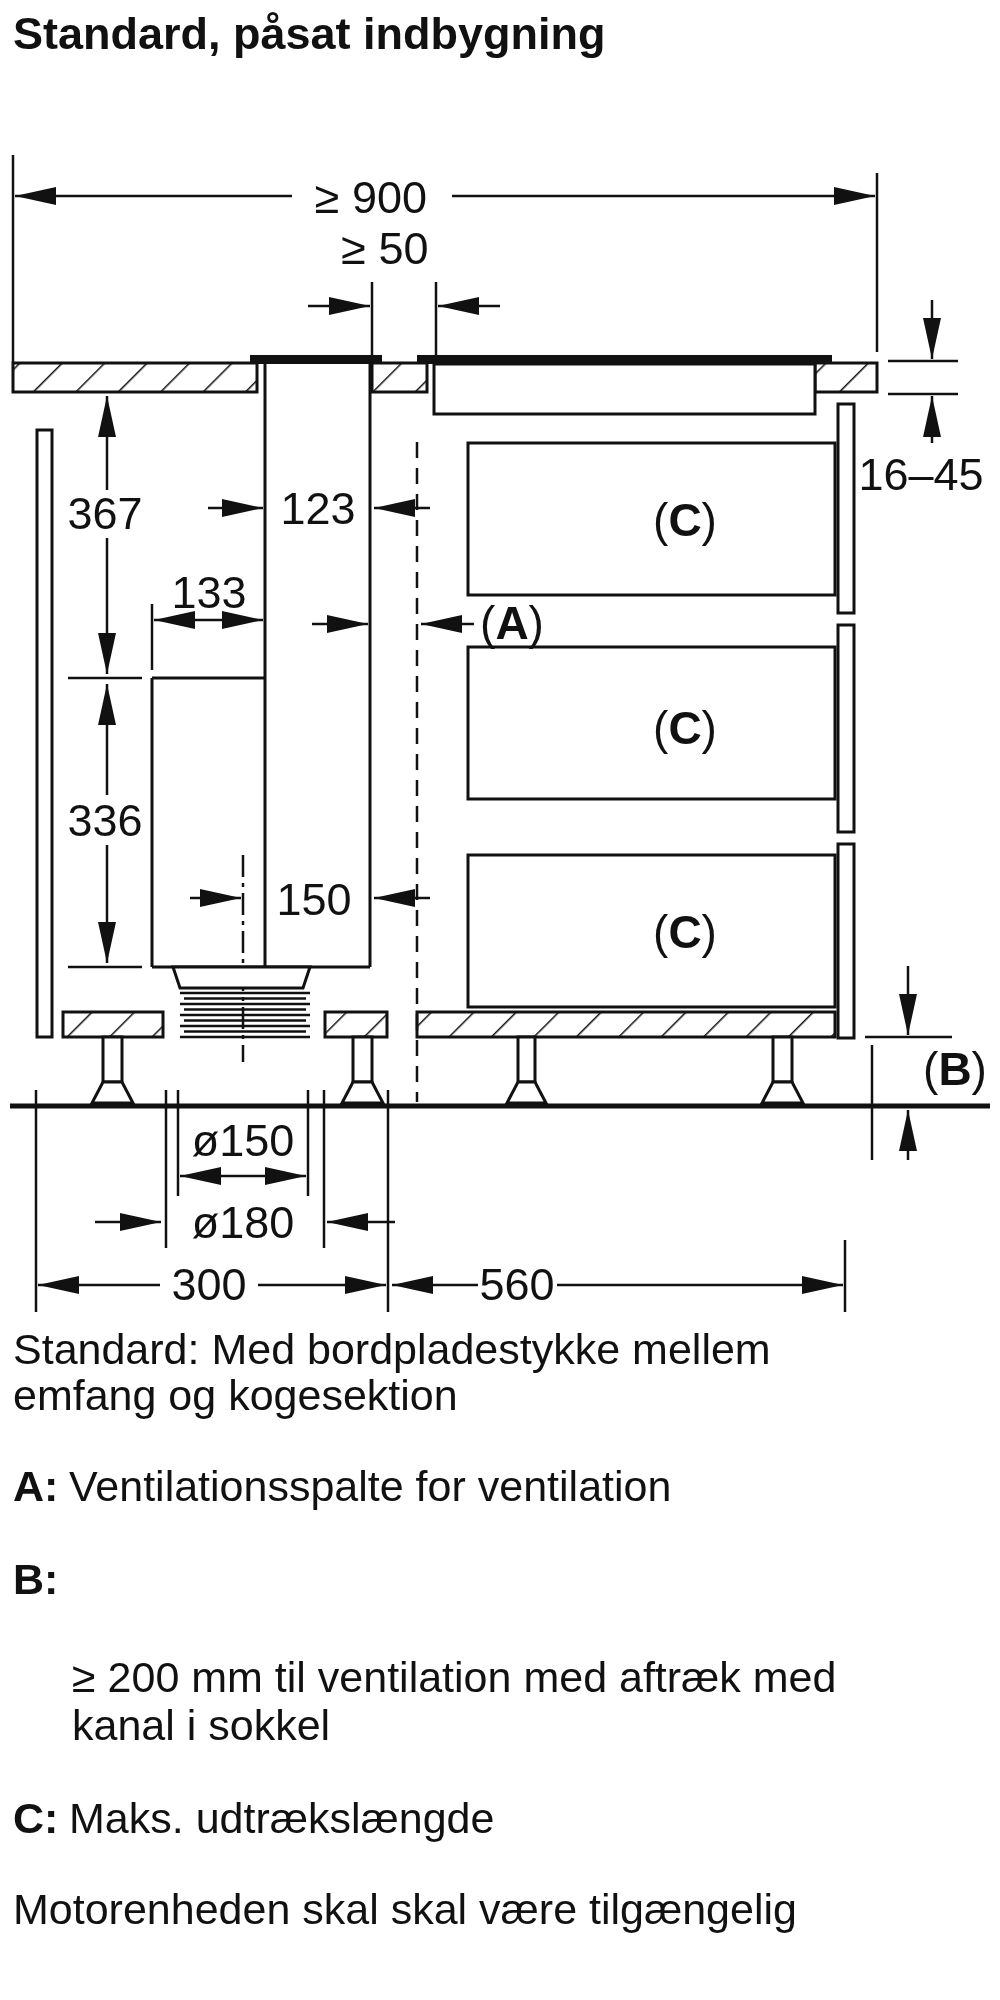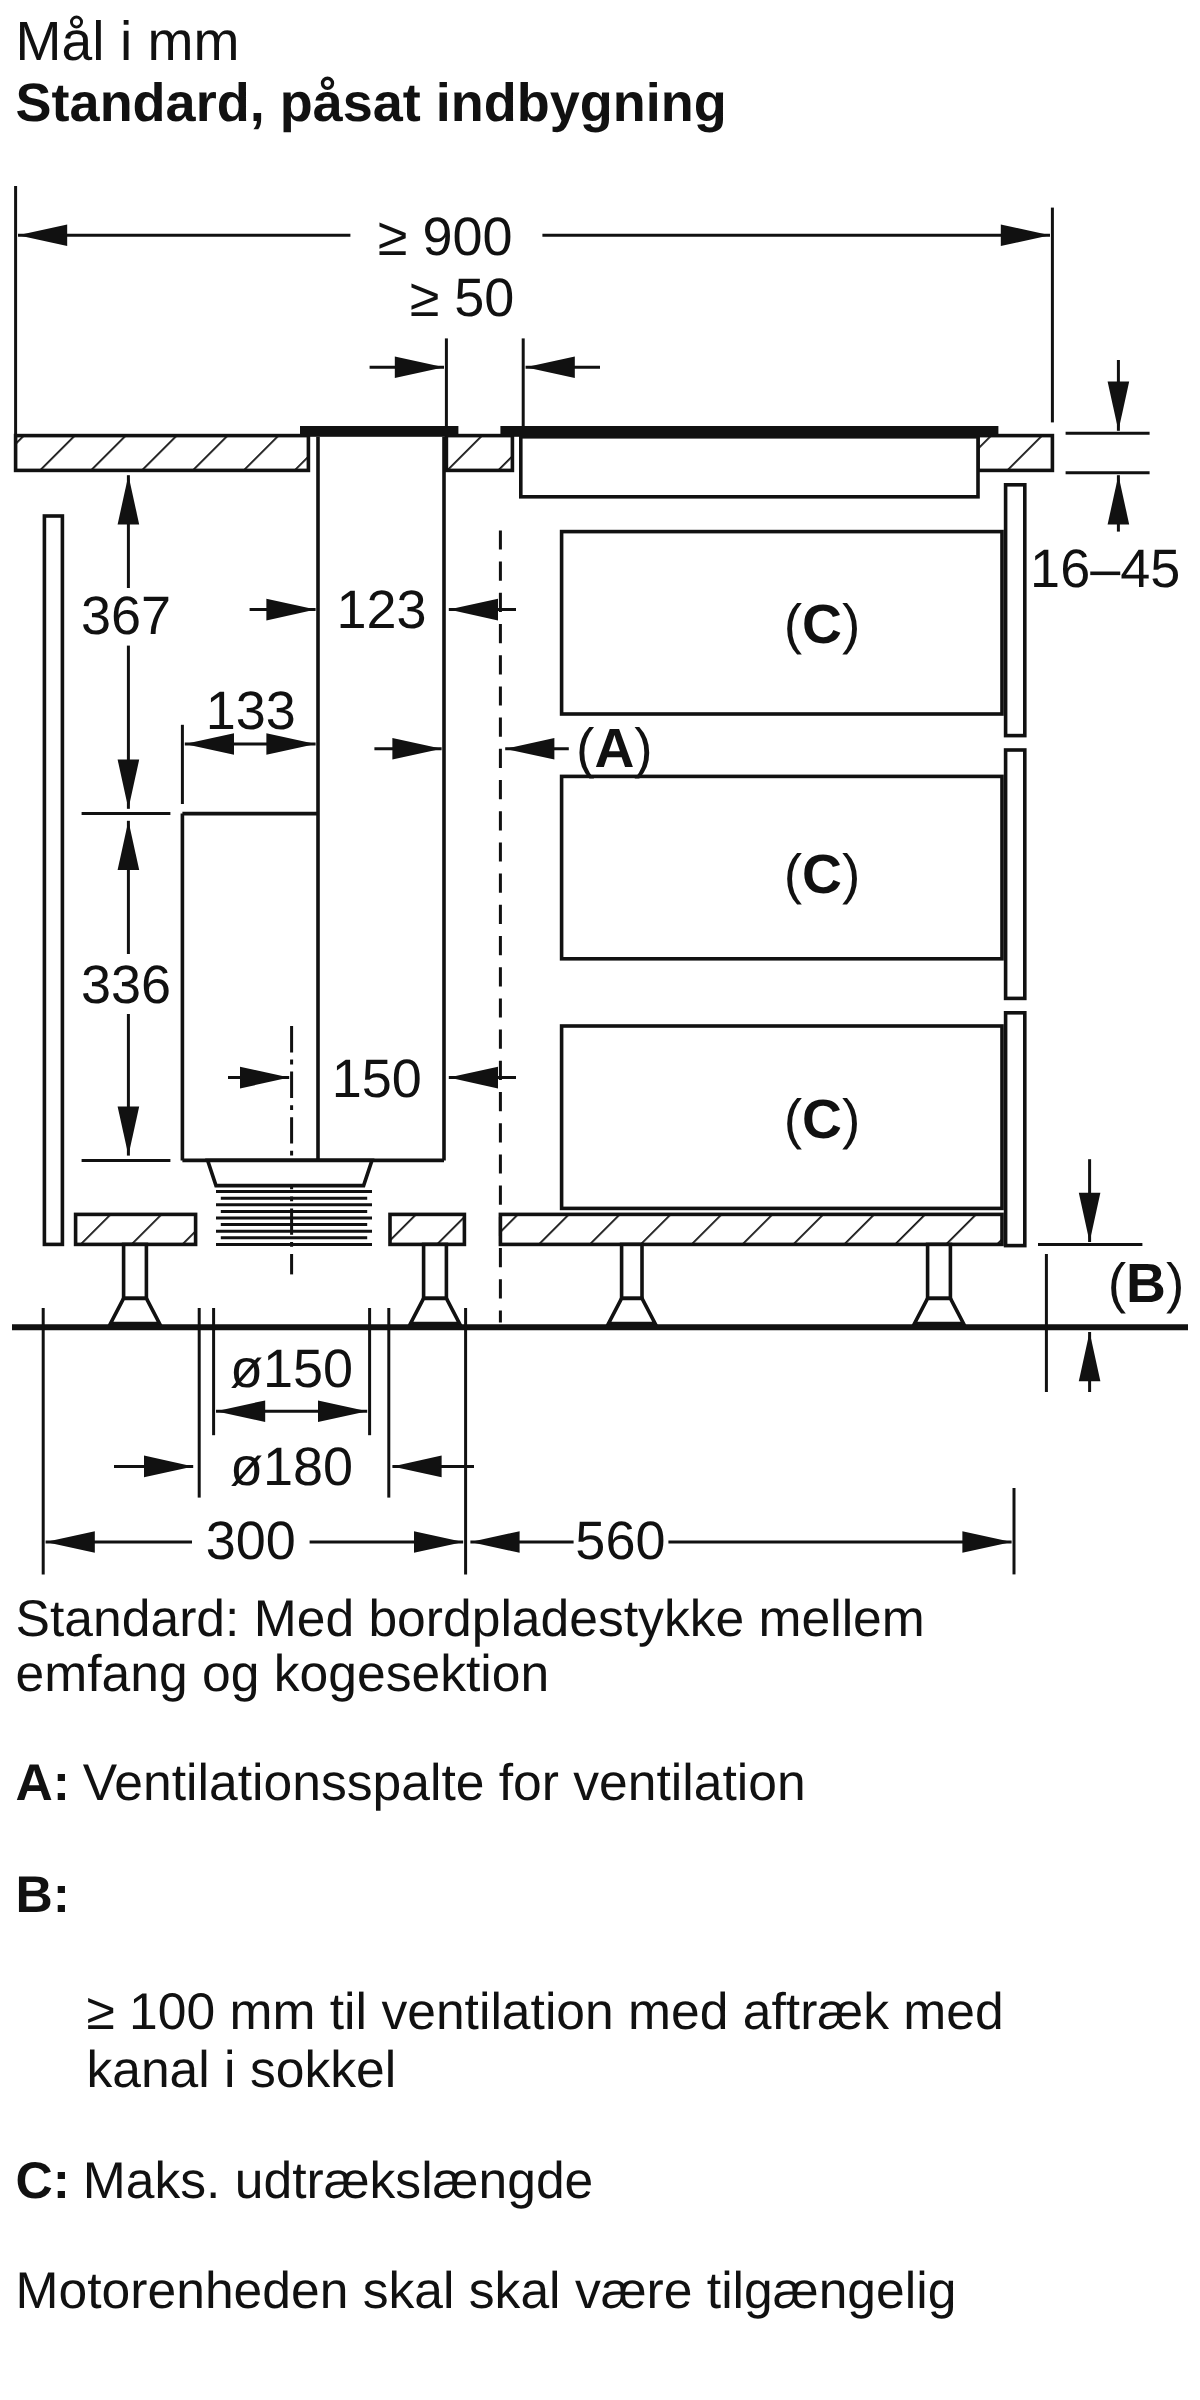--- a/index.html
+++ b/index.html
@@ -31,21 +31,20 @@
   .note{position:absolute;left:13px;width:980px;font-size:43px;line-height:46px;
         white-space:nowrap;display:flex;align-items:center}
   .note .lbl{font-weight:700;min-width:56px;display:inline-block}
   .note .body{display:inline-block}
   .indent{padding-left:59px;line-height:48px}
 </style>
 </head>
 <body>
 
 <div id="title" class="abs">
-  <div class="t1">Mål i mm</div>
   <div class="t2">Standard, påsat indbygning</div>
 </div>
 
 <svg id="drawing" class="abs" viewBox="0 0 1000 1320">
   <defs>
     <pattern id="hatch" width="30" height="30" patternUnits="userSpaceOnUse" patternTransform="rotate(45)">
       <line x1="0" y1="0" x2="0" y2="30" stroke="#111" stroke-width="3"></line>
     </pattern>
     <marker id="arr" markerUnits="userSpaceOnUse" markerWidth="44" markerHeight="20" refX="42" refY="10" orient="auto">
       <path d="M1,1 L42,10 L1,19 Z" fill="#111"></path>
@@ -247,21 +246,21 @@
   <span class="lbl">A:</span>
   <span class="body">Ventilationsspalte for ventilation</span>
 </div>
 
 <div class="note" style="top:1556px">
   <span class="lbl">B:</span>
 </div>
 
 <div class="note indent" style="top:1653px">
   <div class="body">
-    <div>≥ 100 mm til ventilation med aftræk med</div>
+    <div>≥ 200 mm til ventilation med aftræk med</div>
     <div>kanal i sokkel</div>
   </div>
 </div>
 
 <div class="note" style="top:1795px">
   <span class="lbl">C:</span>
   <span class="body">Maks. udtrækslængde</span>
 </div>
 
 <div class="note" style="top:1886px">

